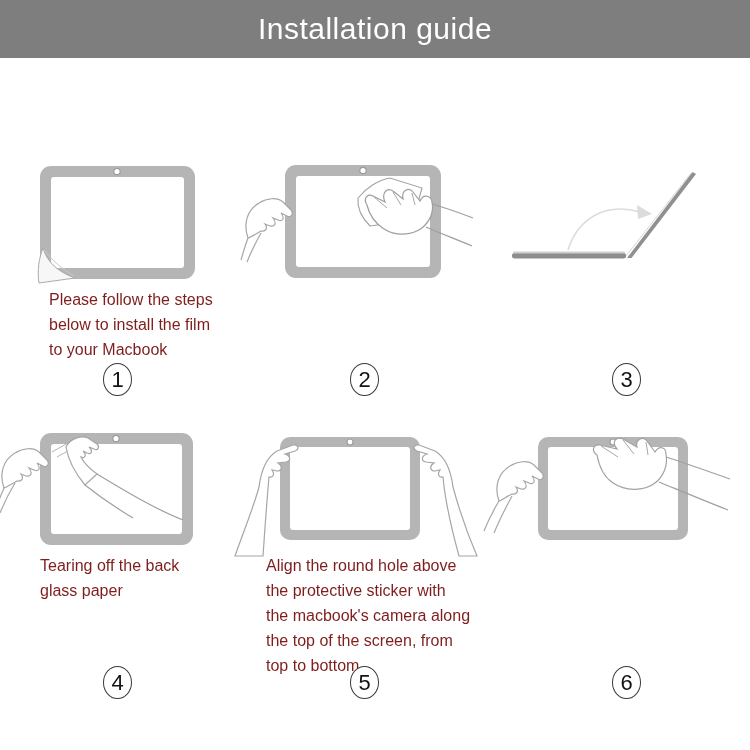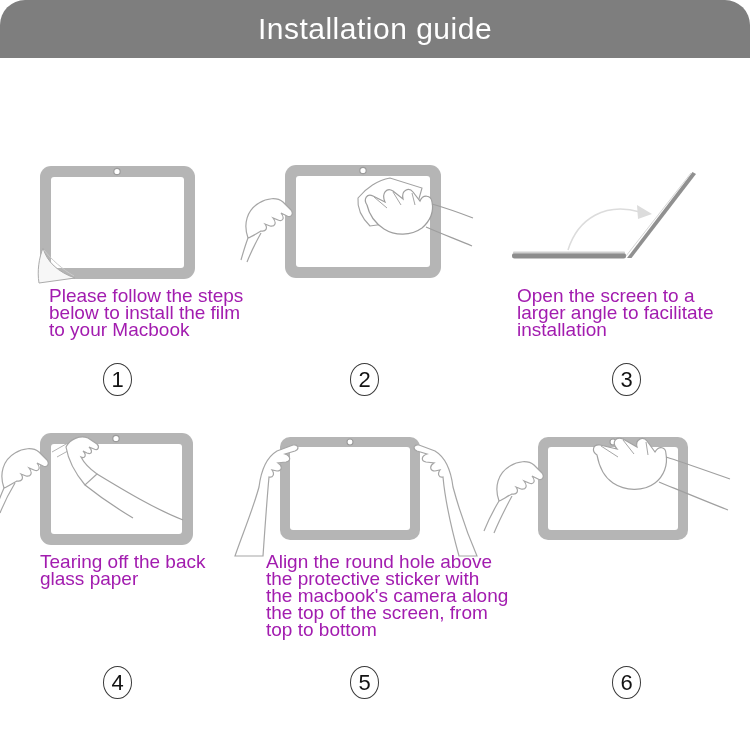--- a/index.html
+++ b/index.html
@@ -1,22 +1,22 @@
 <!DOCTYPE html>
 <html><head>
 <meta charset="utf-8">
 <style>
   html,body{margin:0;padding:0;background:#fff;}
   .page{position:relative;width:750px;height:750px;background:#ffffff;overflow:hidden;
-        font-family:"Liberation Sans",sans-serif;border-radius:25px;}
+        font-family:"Liberation Sans",sans-serif;}
   .header{position:absolute;left:0;top:45;width:750px;height:58px;background:#7e7e7e;}
   .header-title{width:100%;height:58px;line-height:58px;text-align:center;
         color:#ffffff;font-size:30px;font-weight:400;letter-spacing:0.5px;}
   .ill{position:absolute;}
-  .caption{position:absolute;color:#a21caf;font-size:19px;line-height:17px;
+  .caption{position:absolute;color:#7f1d1d;font-size:16px;line-height:25px;
         white-space:pre-line;}
   .badge{position:absolute;width:27px;height:31px;border:1.6px solid #3a3a3a;
         border-radius:50%;display:flex;align-items:center;justify-content:center;
         color:#141414;font-size:22px;background:#fff;}
   svg{display:block;overflow:visible;}
 </style>
 </head>
 <body>
 
 <div class="page">
@@ -82,23 +82,20 @@
     <path d="M14,76 C9,62 13,48 25,41 C33,36 43,35 49,40 L57,48 C60,52 57,56 53,54 L47,51 C51,56 49,60 44,58 L39,56 C43,61 41,65 36,64 L31,62 C34,66 32,70 27,69 C21,72 17,75 14,76 Z" fill="#ffffff" stroke="#a6a6a6" stroke-width="1.2"></path>
     <path d="M14,76 C8,86 3,96 -1,106 M27,71 C20,84 14,96 9,108" fill="none" stroke="#a6a6a6" stroke-width="1.2"></path>
     <path d="M112,30 C106,26 108,19 115,20 L132,24 C126,17 131,11 138,14 L152,22 C150,14 158,11 162,16 L170,27 C174,20 181,22 181,29 C183,40 179,51 170,58 C158,67 140,66 128,58 C119,52 114,41 112,30 Z" fill="#ffffff" stroke="#a2a2a2" stroke-width="1.2"></path>
     <path d="M116,21 L133,32 M138,15 L149,29 M161,17 L163,30" fill="none" stroke="#a6a6a6" stroke-width="1"></path>
     <path d="M181,32 C200,38 222,46 245,54 M174,57 C196,66 220,76 243,85" fill="none" stroke="#a0a0a0" stroke-width="1.2"></path>
   </svg>
 
   <div class="caption" style="left:49px;top:287px">Please follow the steps
 below to install the film
 to your Macbook</div>
-  <div class="caption" style="left:517px;top:287px">Open the screen to a
-larger angle to facilitate
-installation</div>
   <div class="caption" style="left:40px;top:553px">Tearing off the back
 glass paper</div>
   <div class="caption" style="left:266px;top:553px">Align the round hole above
 the protective sticker with
 the macbook's camera along
 the top of the screen, from
 top to bottom</div>
 
   <div class="badge" style="left:103px;top:363px">
       <span>1</span>

